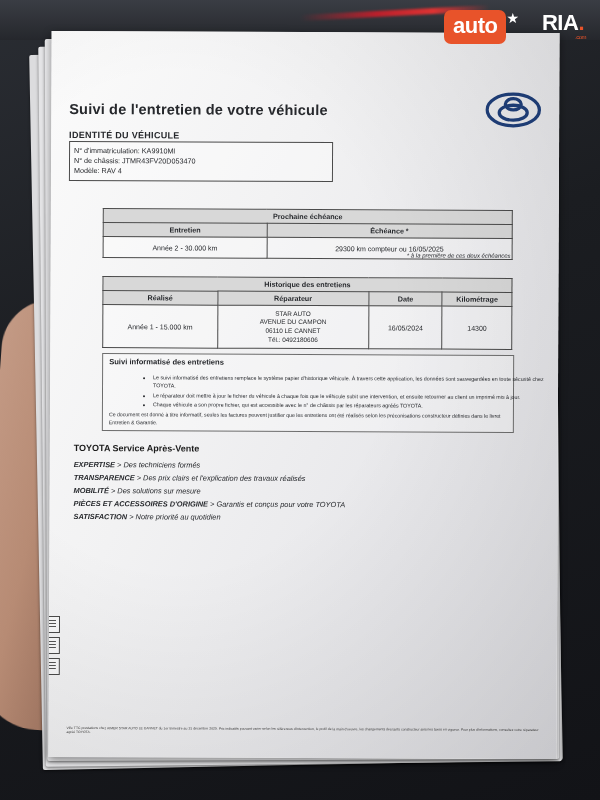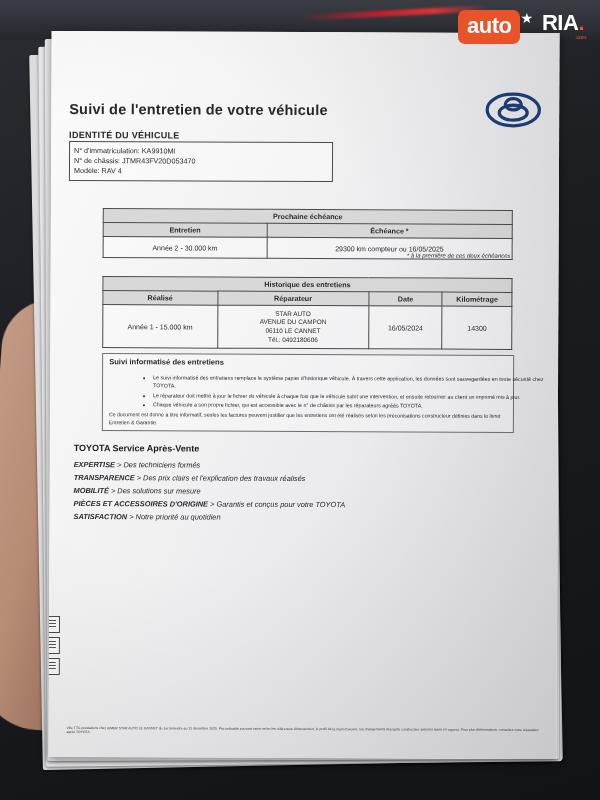--- a/index.html
+++ b/index.html
@@ -123,21 +123,21 @@
   }
   
   .logo{
     position:absolute;right:16px;top:10px;height:40px;display:flex;align-items:flex-start;
   }
   .logo-auto{
     background:#e8532a;color:#fff;font-size:22px;font-weight:bold;
     padding:3px 9px 5px;border-radius:7px;letter-spacing:-.5px;
   }
   .logo-ria{
-    color:#fff;font-size:22px;font-weight:bold;margin-left:8px;letter-spacing:-.5px;position:relative;
+    color:#fff;font-size:22px;font-weight:bold;margin-left:22px;letter-spacing:-.5px;position:relative;
   }
   .logo-dot{color:#e8532a;}
   .logo-com{position:absolute;right:-2px;bottom:-4px;font-size:6px;color:#e8532a;font-weight:normal;}
   .star{
     display:inline-block;color:#fff;font-size:14px;margin-right:1px;
   }
 </style>
 </head>
 <body>
 

